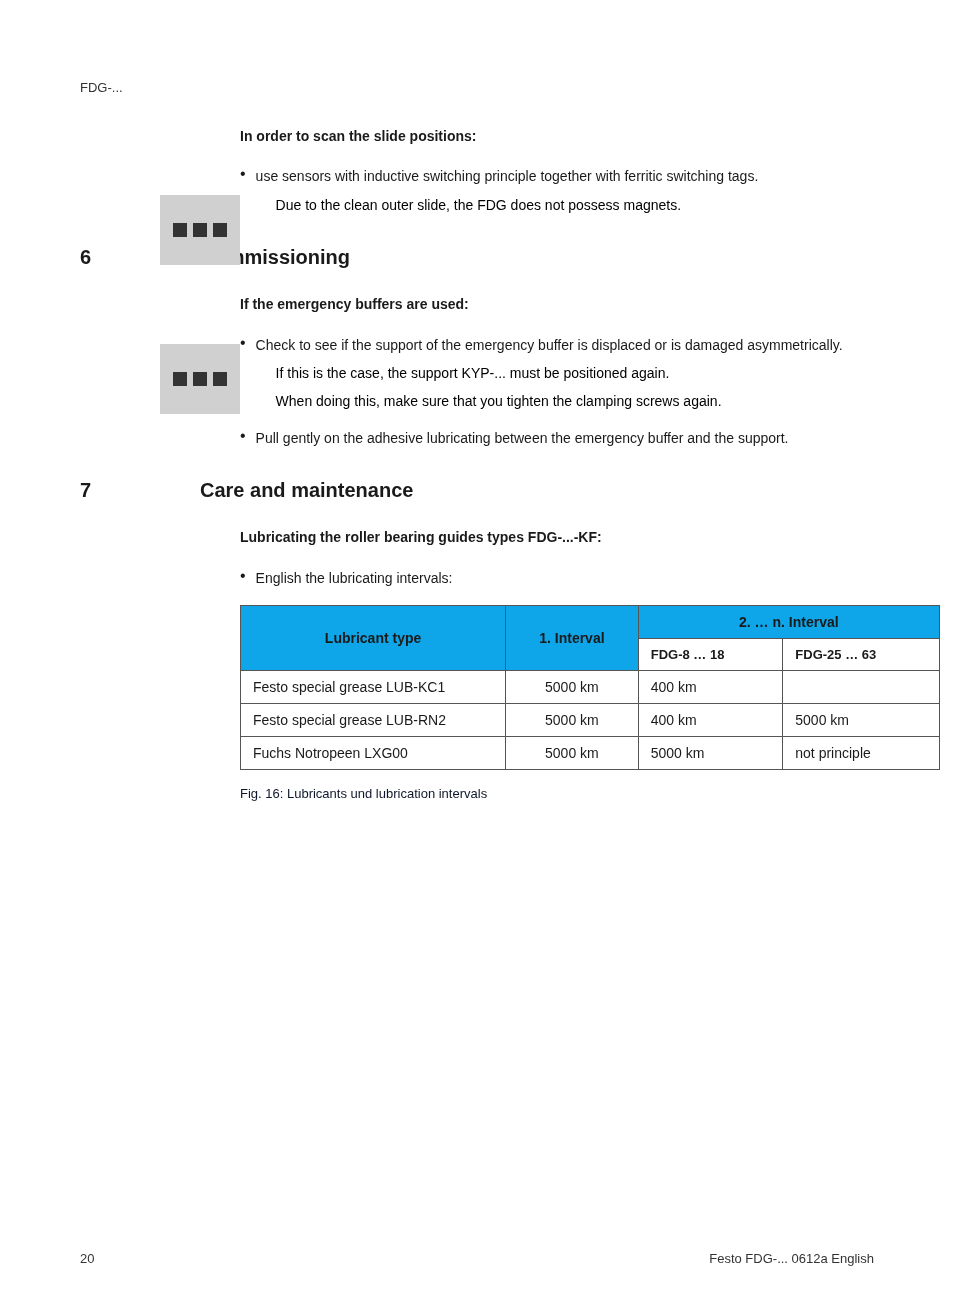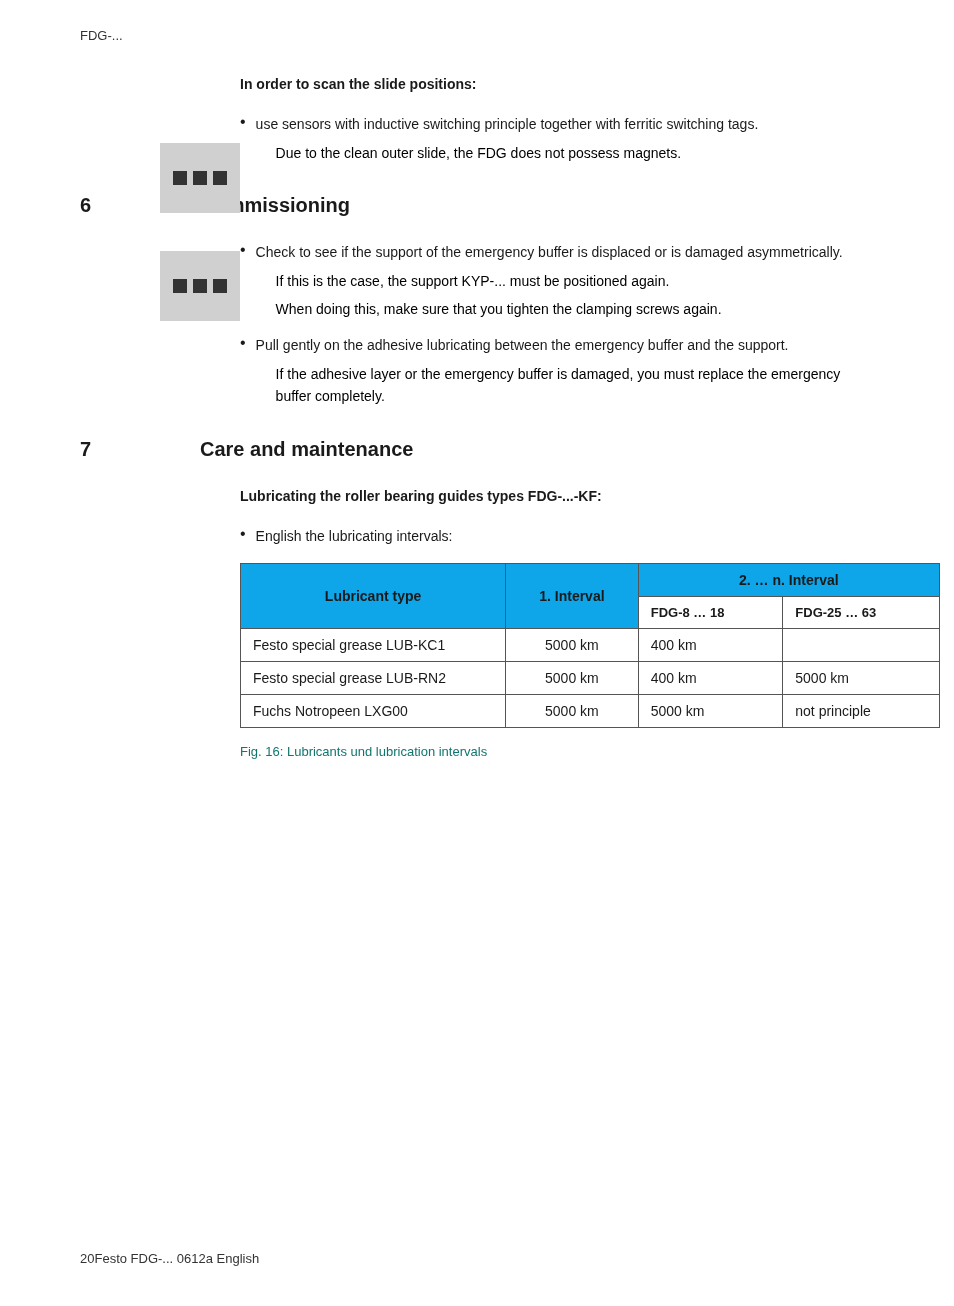--- a/index.html
+++ b/index.html
@@ -8,21 +8,21 @@
       font-family: Arial, Helvetica, sans-serif;
       font-size: 14px;
       color: #1a1a1a;
       width: 954px;
       min-height: 1306px;
       position: relative;
     }
     .page {
       width: 954px;
       min-height: 1306px;
-      padding: 28px 80px 60px 80px;
+      padding: 80px 80px 60px 80px;
       position: relative;
     }
     .page-header {
       font-size: 13px;
       color: #333;
       margin-bottom: 30px;
     }
     .section-intro {
       margin-left: 160px;
       margin-bottom: 18px;
@@ -129,30 +129,31 @@
     .lubrication-table .col-fdg25 {
       width: 130px;
       text-align: left;
     }
     .sub-header-row th {
       font-size: 13px;
       background: #fff;
     }
     .fig-caption {
       font-size: 13px;
-      color: #0f766e;
+      color: #0f172a;
       margin-top: 6px;
       margin-bottom: 20px;
     }
     .page-footer {
       position: absolute;
       bottom: 40px;
       left: 80px;
       right: 80px;
       display: flex;
+      justify-content: space-between;
       font-size: 13px;
       color: #333;
     }
     .relative-container {
       position: relative;
     }
   </style>
 </head>
 <body>
 
@@ -185,20 +186,23 @@
       </div>
     </div>
   </div>
 
   <div class="section-block">
     <div class="section-heading-row">
       <span class="section-number">6</span>
       <span class="section-title">Commissioning</span>
     </div>
 
+    <div class="section-intro">
+      <span>If the emergency buffers are used:</span>
+    </div>
 
     <div class="relative-container">
 
       <div class="image-placeholder" style="top: 10px;">
         <div class="image-dots">
           <div class="dot-sq"></div>
           <div class="dot-sq"></div>
           <div class="dot-sq"></div>
         </div>
       </div>
@@ -210,21 +214,20 @@
             <span class="bullet-text">Check to see if the support of the emergency buffer is displaced or is damaged asymmetrically.</span>
             <div class="indent-text">If this is the case, the support KYP-... must be positioned again.</div>
             <div class="indent-text">When doing this, make sure that you tighten the clamping screws again.</div>
           </div>
         </div>
 
         <div class="bullet-item">
           <span class="bullet-dot">•</span>
           <div>
             <span class="bullet-text">Pull gently on the adhesive lubricating between the emergency buffer and the support.</span>
-            <div class="indent-text">If the adhesive layer or the emergency buffer is damaged, you must replace the emergency buffer completely.</div>
           </div>
         </div>
       </div>
     </div>
   </div>
 
   <div class="section-block">
     <div class="section-heading-row">
       <span class="section-number">7</span>
       <span class="section-title">Care and maintenance</span>

